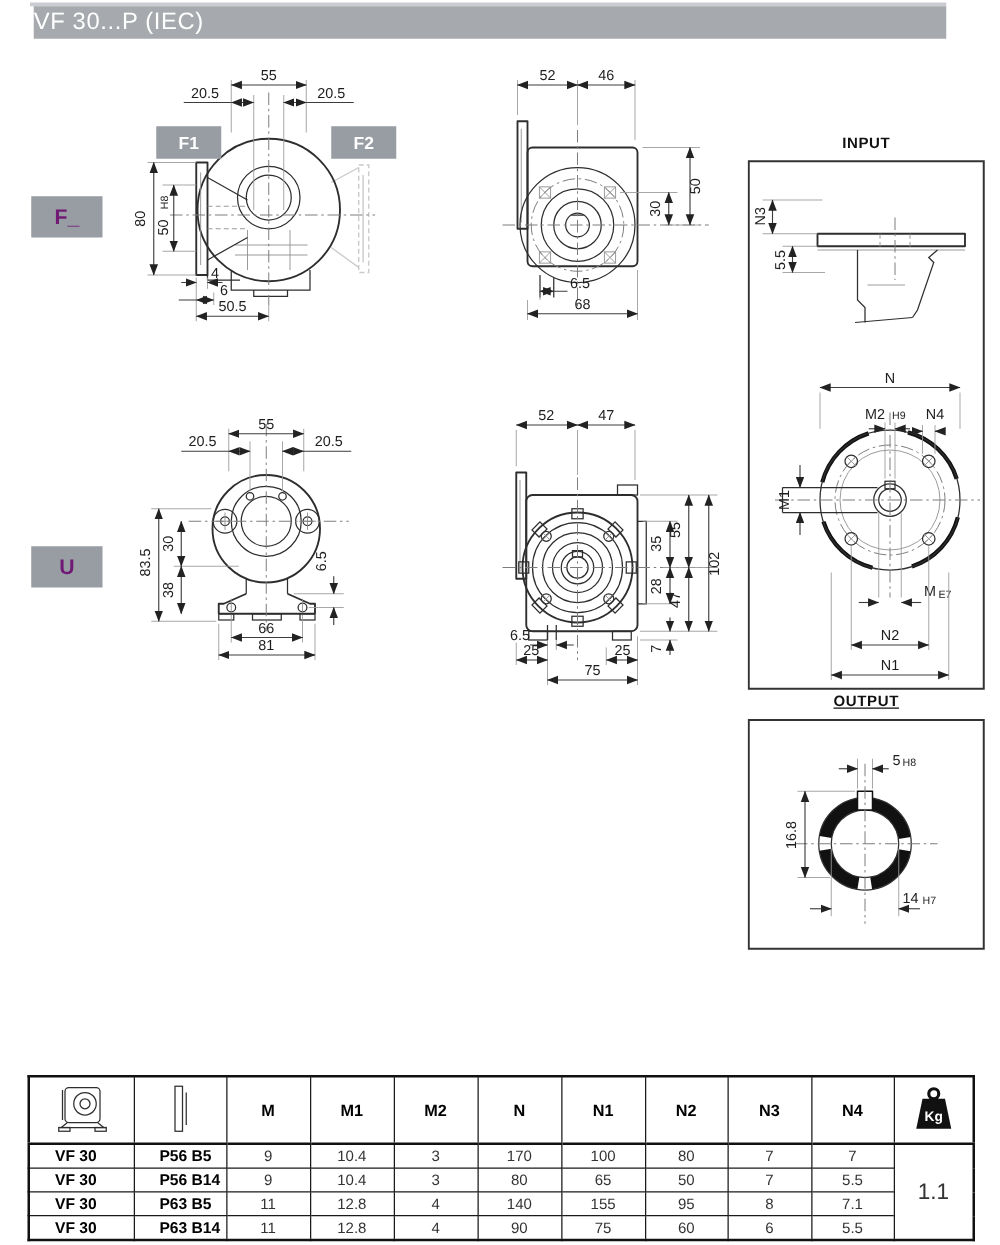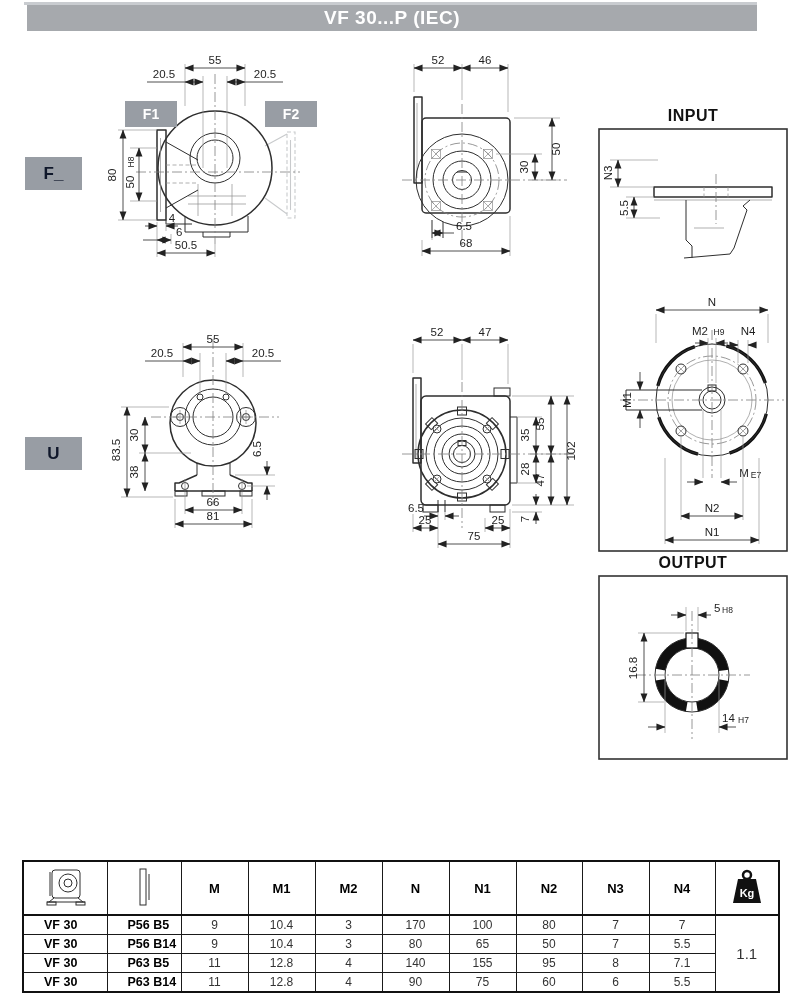--- a/index.html
+++ b/index.html
@@ -1,28 +1,28 @@
 <!DOCTYPE html>
 <html><head>
 <meta charset="utf-8">
 <style>
   html,body{margin:0;padding:0;background:#fff;}
   body{font-family:"Liberation Sans",sans-serif;}
   #page{position:relative;width:800px;height:996px;background:#fff;overflow:hidden;}
   .abs{position:absolute;}
   #title-strip{left:24px;top:2px;width:733px;height:3px;background:#c9ccd0;}
   #title-bar{left:27px;top:5px;width:730px;height:26px;background:#a6a9ad;color:#fff;
-    font-size:19px;font-weight:bold;text-align:center;line-height:26px;letter-spacing:.5px;}
-  .variant-box{width:57px;height:33px;background:#989da4;color:#0f172a;font-size:17px;
+    font-size:19px;font-weight:normal;line-height:26px;letter-spacing:.5px;}
+  .variant-box{width:57px;height:33px;background:#989da4;color:#701a75;font-size:17px;
     font-weight:bold;text-align:center;line-height:33px;}
   #label-f{left:25px;top:157px;}
   #label-u{left:25px;top:437px;}
-  .panel-label{width:190px;text-align:center;font-weight:bold;font-size:16px;color:#111;letter-spacing:.5px;}
+  .panel-label{width:190px;text-align:center;font-weight:bold;font-size:12px;color:#111;letter-spacing:.5px;}
   #input-label{left:598px;top:107px;}
-  #output-label{left:598px;top:554px;}
+  #output-label{left:598px;top:554px;text-decoration:underline;}
   
   .b{stroke:#2e2e2e;stroke-width:1.5;fill:none;stroke-linejoin:round;}
   .b2{stroke:#2e2e2e;stroke-width:1;fill:none;}
   .thin{stroke:#8d8d8d;stroke-width:.7;fill:none;}
   .dash{stroke-dasharray:4 2.5;}
   .dim{stroke:#3c3c3c;stroke-width:.9;fill:none;}
   .ext{stroke:#9a9a9a;stroke-width:.7;fill:none;}
   .cl{stroke:#7d7d7d;stroke-width:.8;fill:none;stroke-dasharray:10 3 2 3;}
   .ghost{stroke:#c8cacc;stroke-width:1.1;fill:none;}
   .dt{font:11.5px "Liberation Sans",sans-serif;fill:#1e1e1e;text-anchor:middle;}
@@ -31,21 +31,21 @@
   .boxline{stroke:#333;stroke-width:1.6;fill:none;}
   .lblbox{fill:#989da4;}
   .lbltxt{font:bold 14px "Liberation Sans",sans-serif;fill:#fff;text-anchor:middle;}
   
   #spec-table{left:22px;top:860px;width:756px;border-collapse:collapse;table-layout:fixed;}
   #spec-table td,#spec-table th{border:1.6px solid #1a1a1a;padding:0;height:18px;
     font-size:12px;color:#333;text-align:center;vertical-align:middle;}
   #spec-table{border:2.5px solid #111;}
   #spec-table thead th{height:52px;font-size:13px;color:#000;border-bottom:2.2px solid #111;}
   #spec-table td.model{font-weight:bold;color:#000;text-align:left;padding-left:20px;font-size:12.5px;}
-  #spec-table td.wt{font-size:15px;}
+  #spec-table td.wt{font-size:18px;}
 </style>
 </head>
 <body>
 
 <div id="page">
 
   <svg width="0" height="0" style="position:absolute">
     <defs>
       <marker id="ah" viewBox="0 0 10 10" refX="9.5" refY="5" markerWidth="10" markerHeight="10" orient="auto-start-reverse">
         <path d="M0,1.2 L10,5 L0,8.8 Z" fill="#222"></path>

